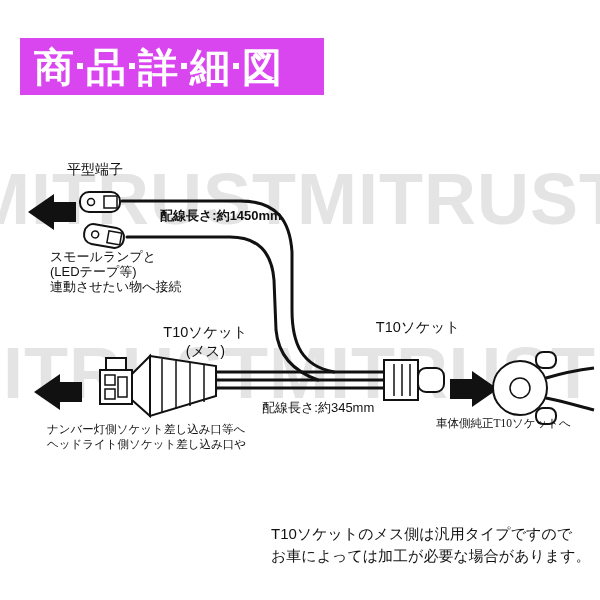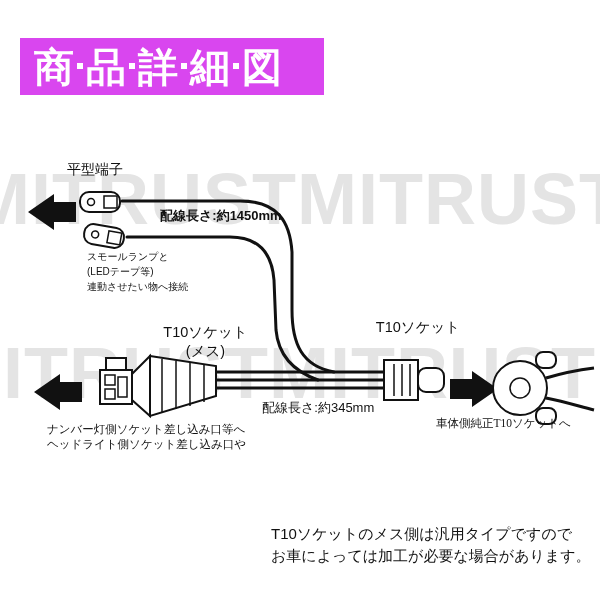--- a/index.html
+++ b/index.html
@@ -25,21 +25,21 @@
     padding-left:14px; line-height:1; white-space:nowrap;
   }
   .dot { position:absolute; width:6px; height:6px; background:#fff; top:25px; }
   .dot1 { left:57px; } .dot2 { left:109px; } .dot3 { left:161px; } .dot4 { left:213px; }
   
   .art { position:absolute; left:0; top:0; z-index:1; }
   
   .lbl { position:absolute; z-index:2; }
   .t-hirata   { left:67px;  top:161px; font-size:14px; }
   .t-w1450    { left:160px; top:175px; font-size:13px; font-weight:bold;margin-top:32px; }
-  .t-smalllamp{ left:50px;  top:249px; font-size:10px; line-height:15px;margin-left:37px; }
+  .t-smalllamp{ left:50px;  top:249px; font-size:13px; line-height:15px; }
   .t-female   { left:148px; top:323px; width:115px; text-align:center; font-size:14.5px; line-height:19px; }
   .t-male     { left:362px; top:318px; width:112px; text-align:center; font-size:14.5px; line-height:19px; }
   .t-w345     { left:262px; top:399px; font-size:13px; font-weight:normal; }
   .t-bulb     { left:47px;  top:422px; font-size:11.5px; line-height:15px; }
   .t-vehicle  { left:436px; top:416px; font-size:11.5px;font-family:Liberation Serif, serif; }
   .t-footer   { left:271px; top:523px; font-size:15px; line-height:22px; }
 </style>
 </head>
 <body>
 

